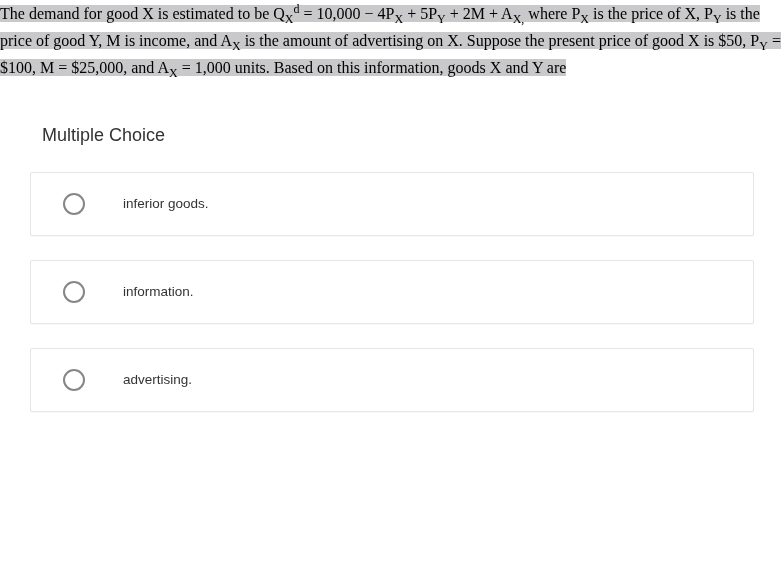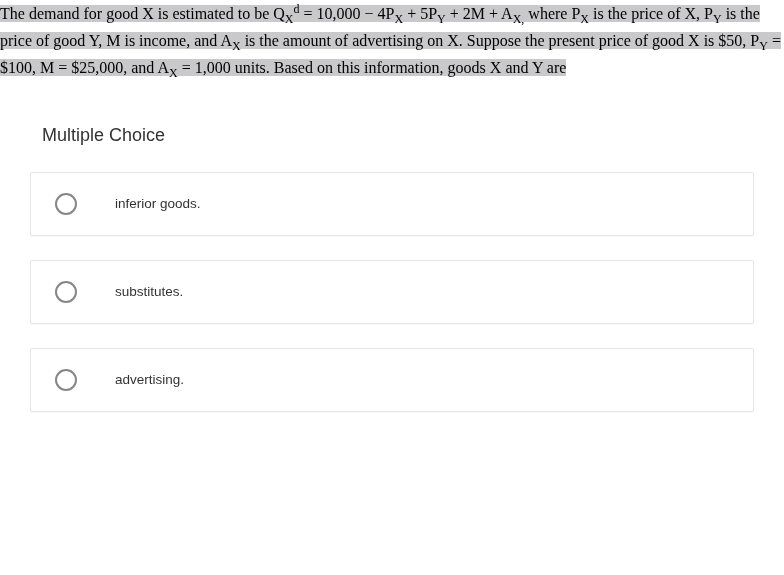--- a/index.html
+++ b/index.html
@@ -27,21 +27,21 @@
     margin: 42px 0 26px 42px;
   }
   .options {
     padding: 0 30px 0 30px;
   }
   .option {
     border: 1px solid #e6e6e6;
     background: #ffffff;
     border-radius: 2px;
     margin-bottom: 24px;
-    padding: 20px 18px 20px 24px;
+    padding: 20px 18px 20px 32px;
     display: flex;
     align-items: center;
     box-shadow: 0 1px 1px rgba(0,0,0,0.03);
   }
   .radio {
     width: 22px;
     height: 22px;
     border: 2px solid #868686;
     border-radius: 50%;
     flex: 0 0 auto;
@@ -64,19 +64,19 @@
 
 <div class="mc-label">Multiple Choice</div>
 
 <div class="options">
   <div class="option">
     <div class="radio"></div>
     <div class="option-label">inferior goods.</div>
   </div>
   <div class="option">
     <div class="radio"></div>
-    <div class="option-label">substitutes.</div>
+    <div class="option-label">information.</div>
   </div>
   <div class="option">
     <div class="radio"></div>
     <div class="option-label">advertising.</div>
   </div>
 </div>
 
 </body></html>

